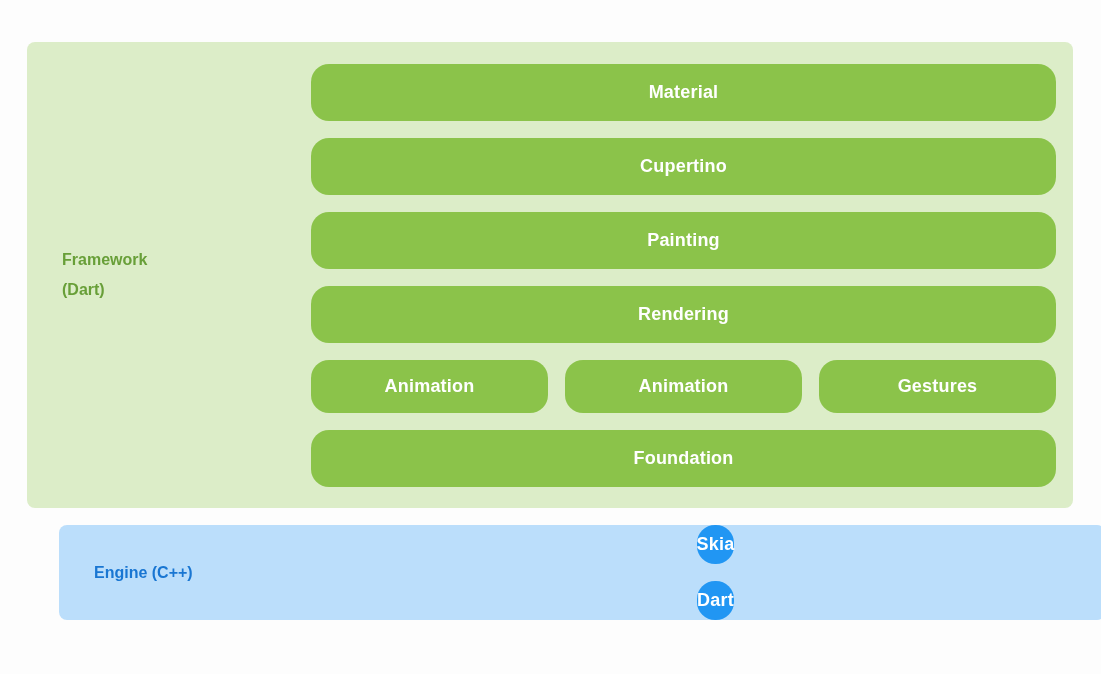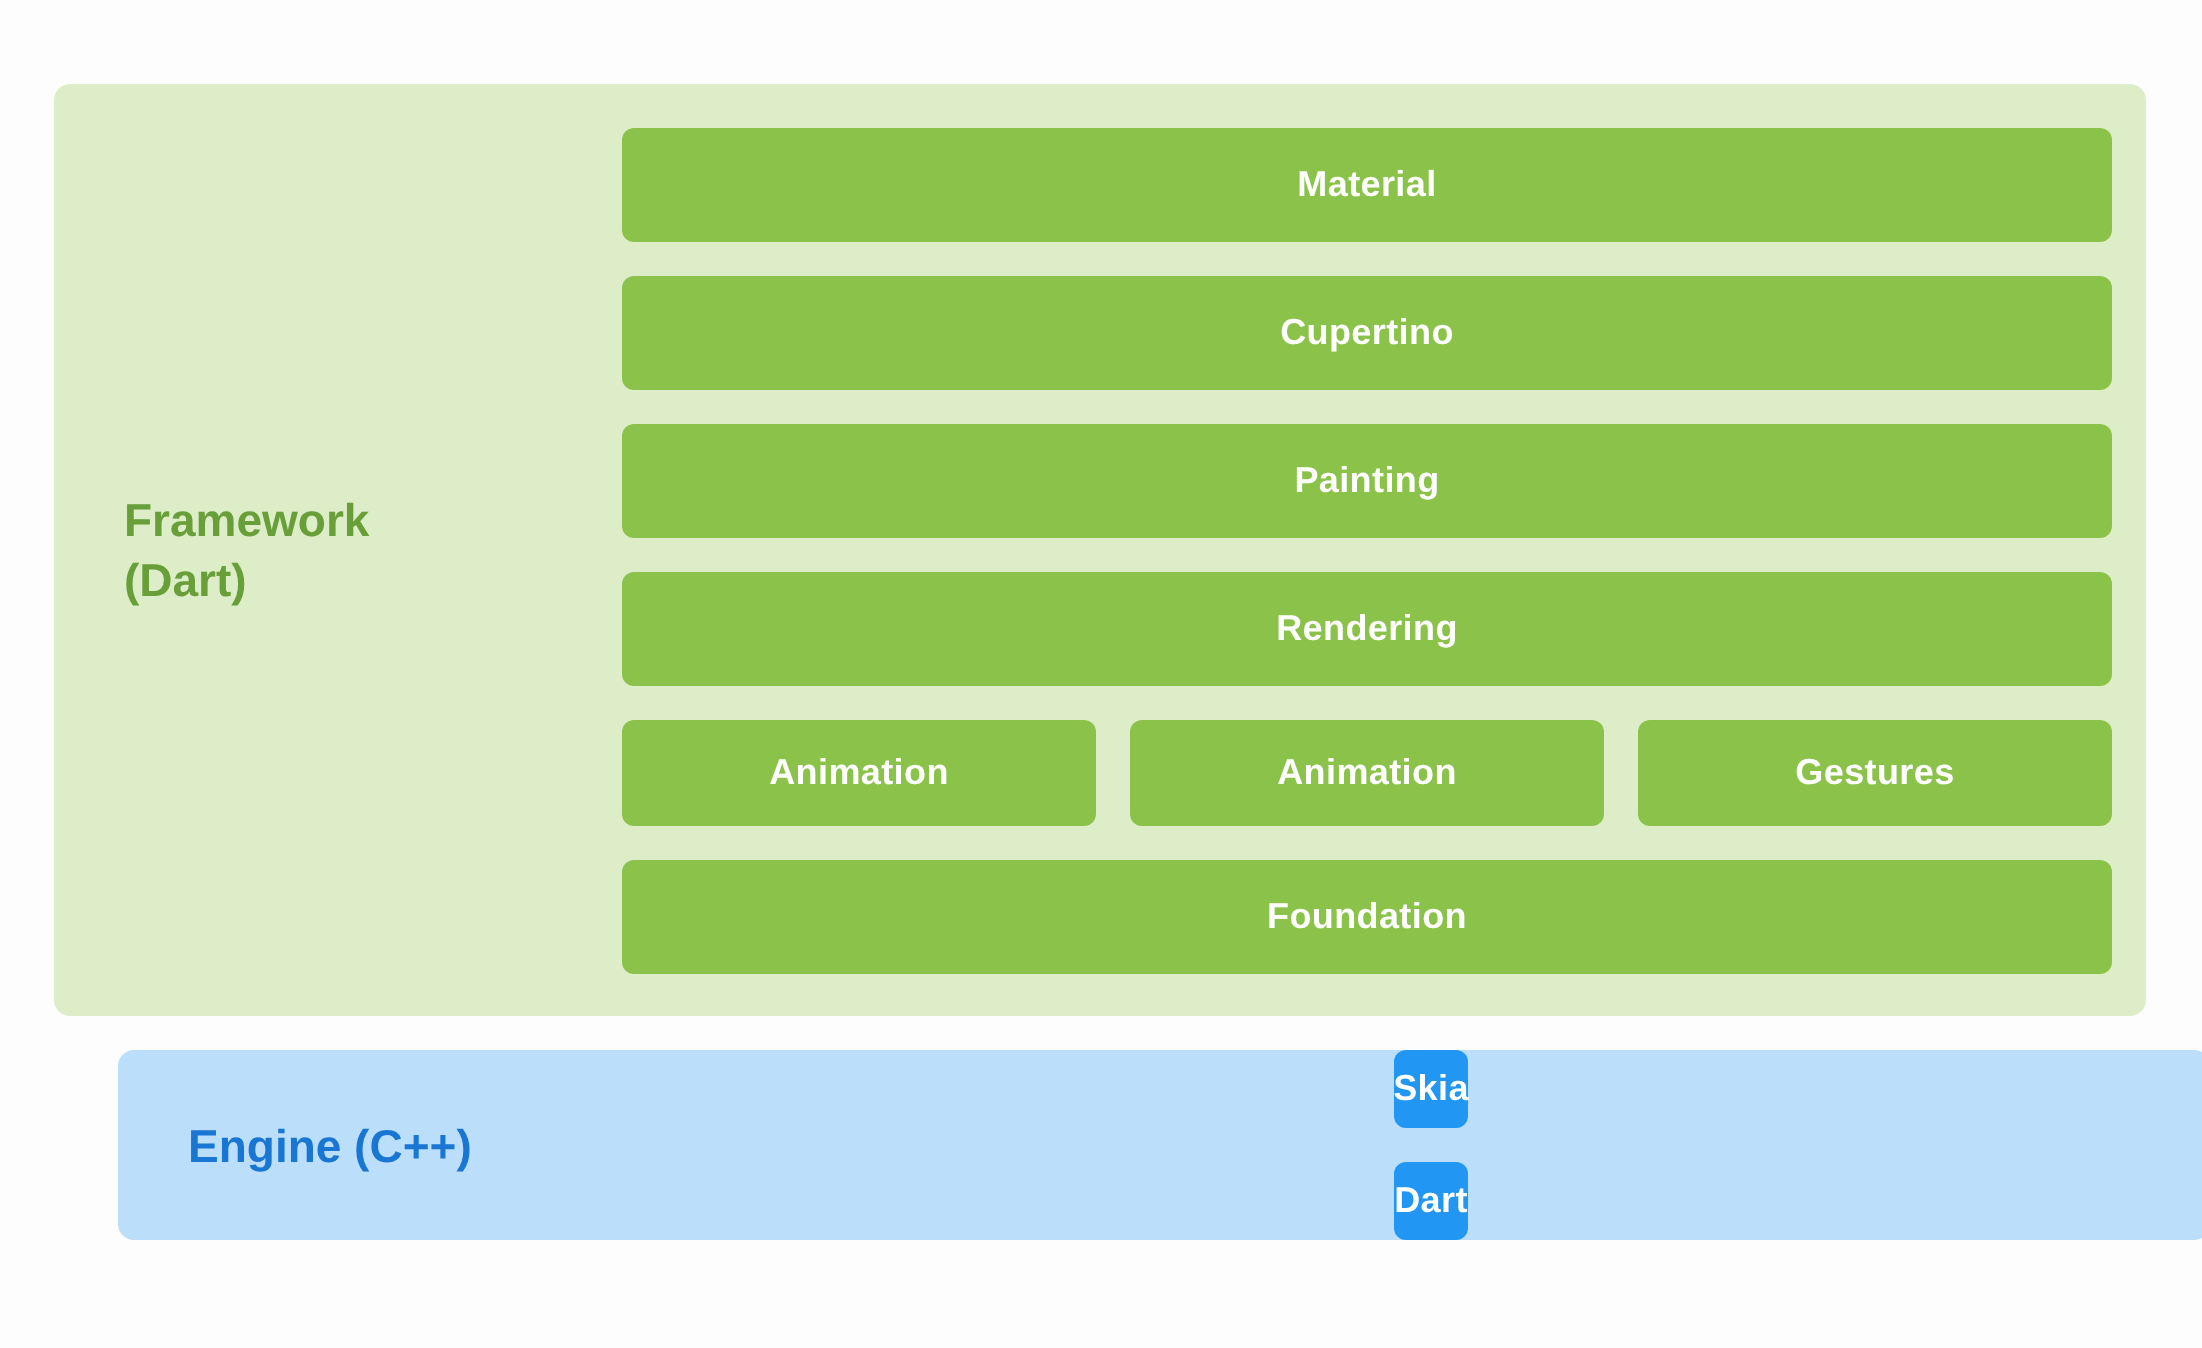--- a/index.html
+++ b/index.html
@@ -45,35 +45,35 @@
   }
   .label-col {
     width: 284px;
     flex: 0 0 284px;
     display: flex;
     flex-direction: column;
     justify-content: center;
     padding-left: 35px;
   }
   .panel-title {
-    font-size: 23px;
+    font-size: 16px;
     font-weight: 700;
     line-height: 30px;
   }
   .framework .panel-title { color: var(--framework-label-text); }
   .engine .panel-title { color: var(--engine-label-text); }
   .bars-col {
     flex: 1 1 auto;
     display: flex;
     flex-direction: column;
     gap: 17px;
     padding: 22px 17px 21px 0;
   }
   .bar {
-    border-radius: 6px;
+    border-radius: 18px;
     display: flex;
     align-items: center;
     justify-content: center;
     color: var(--bar-text);
     font-size: 18px;
     font-weight: 700;
     letter-spacing: 0.2px;
   }
   .framework .bar { background: var(--framework-bar-bg); height: 57px; }
   .bar-row {

